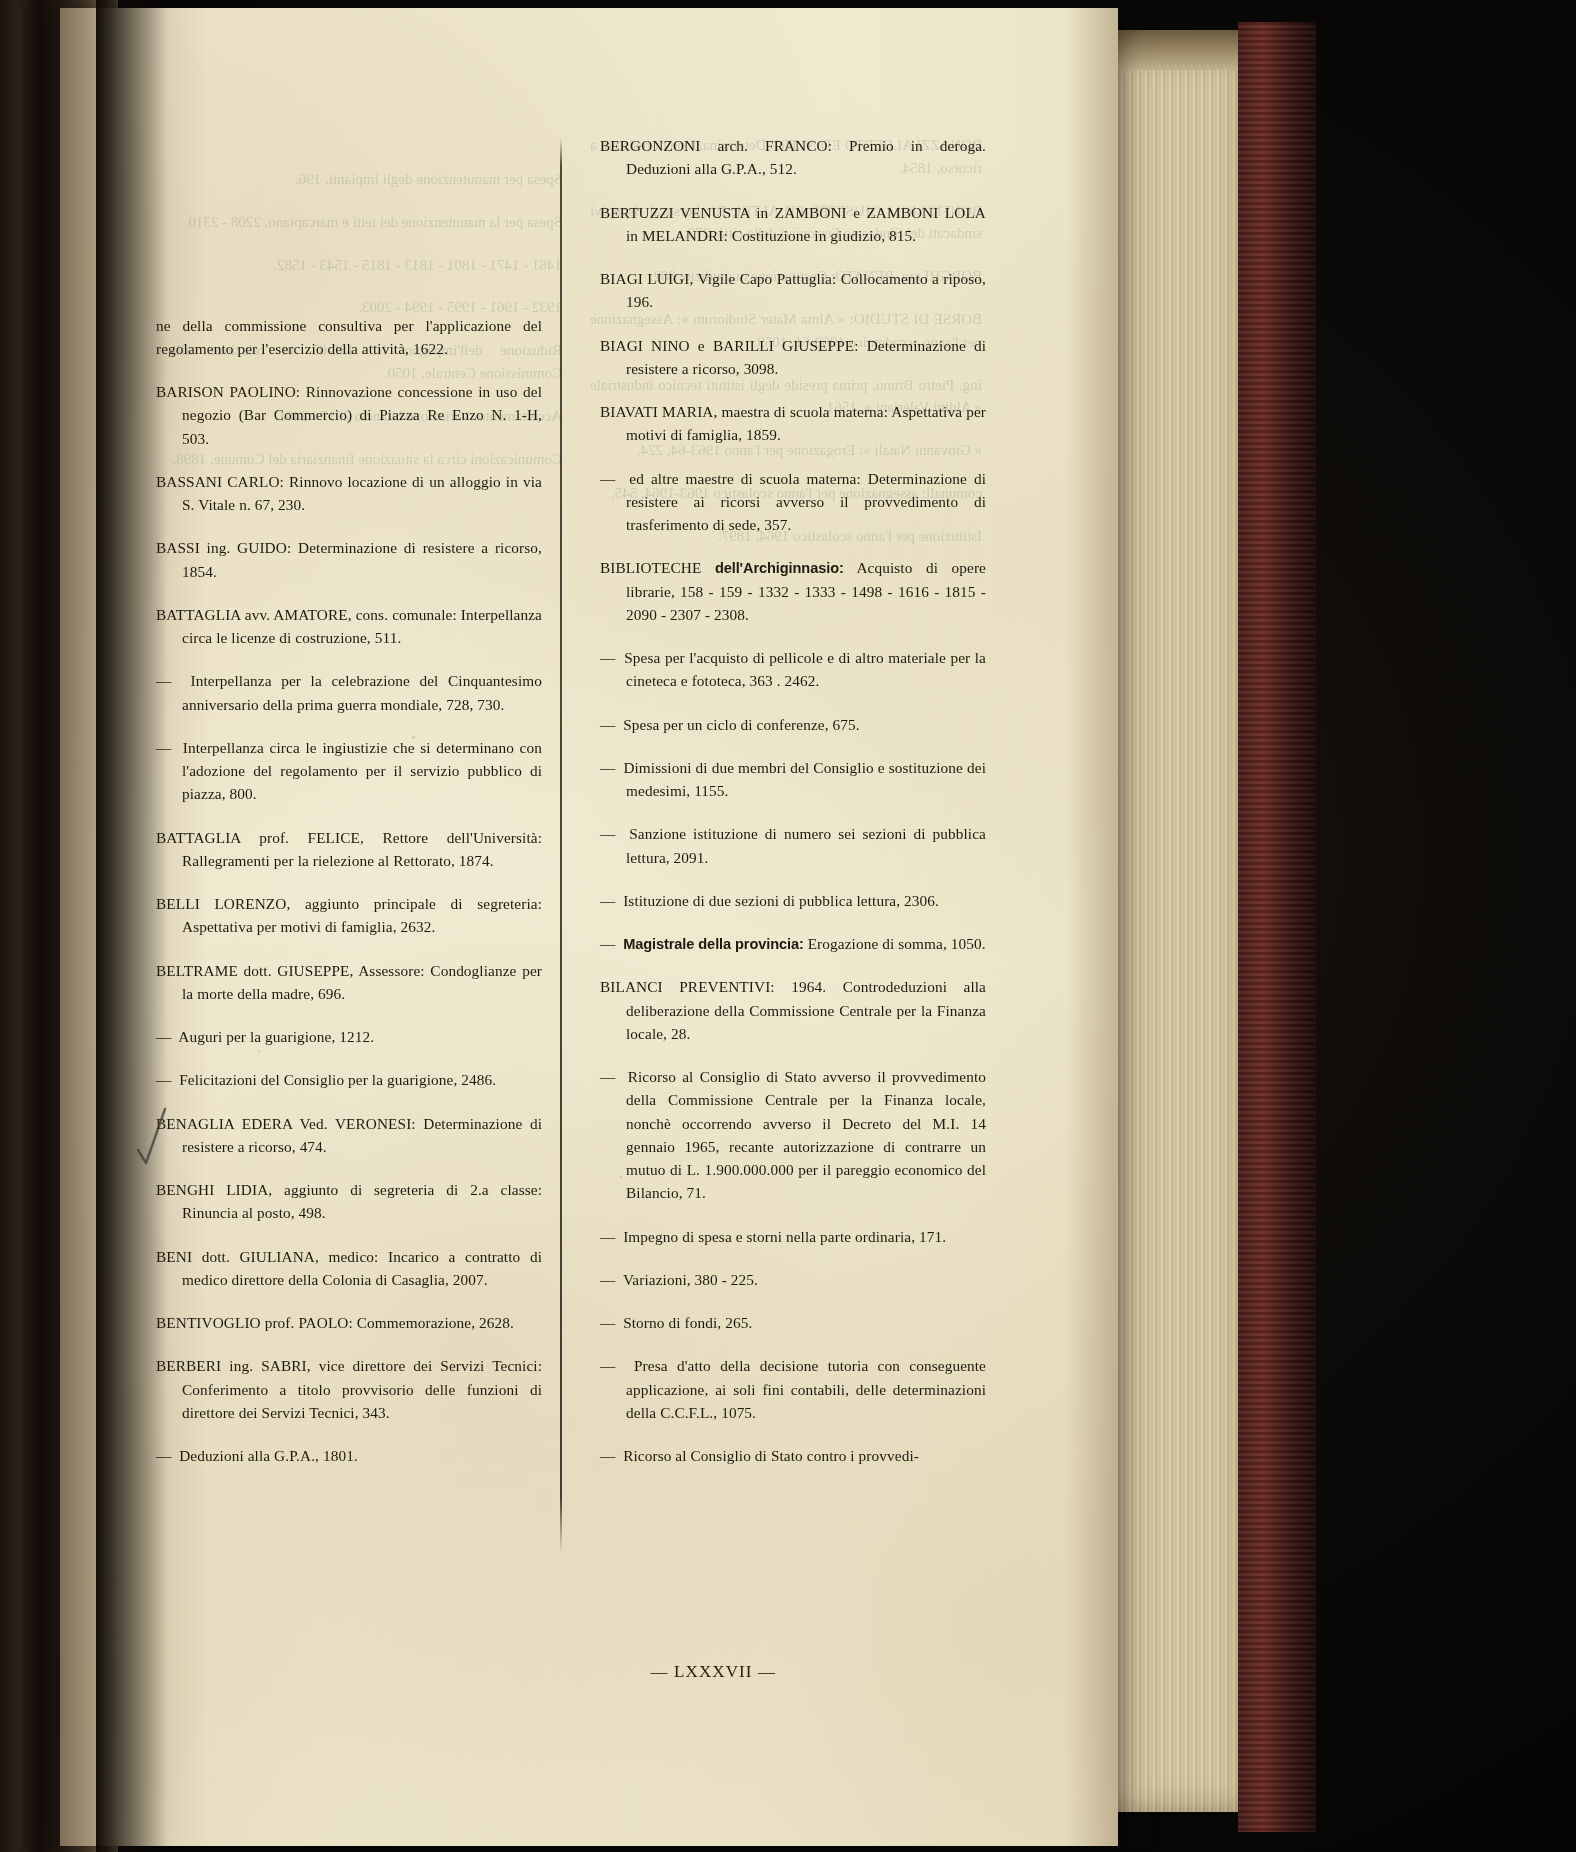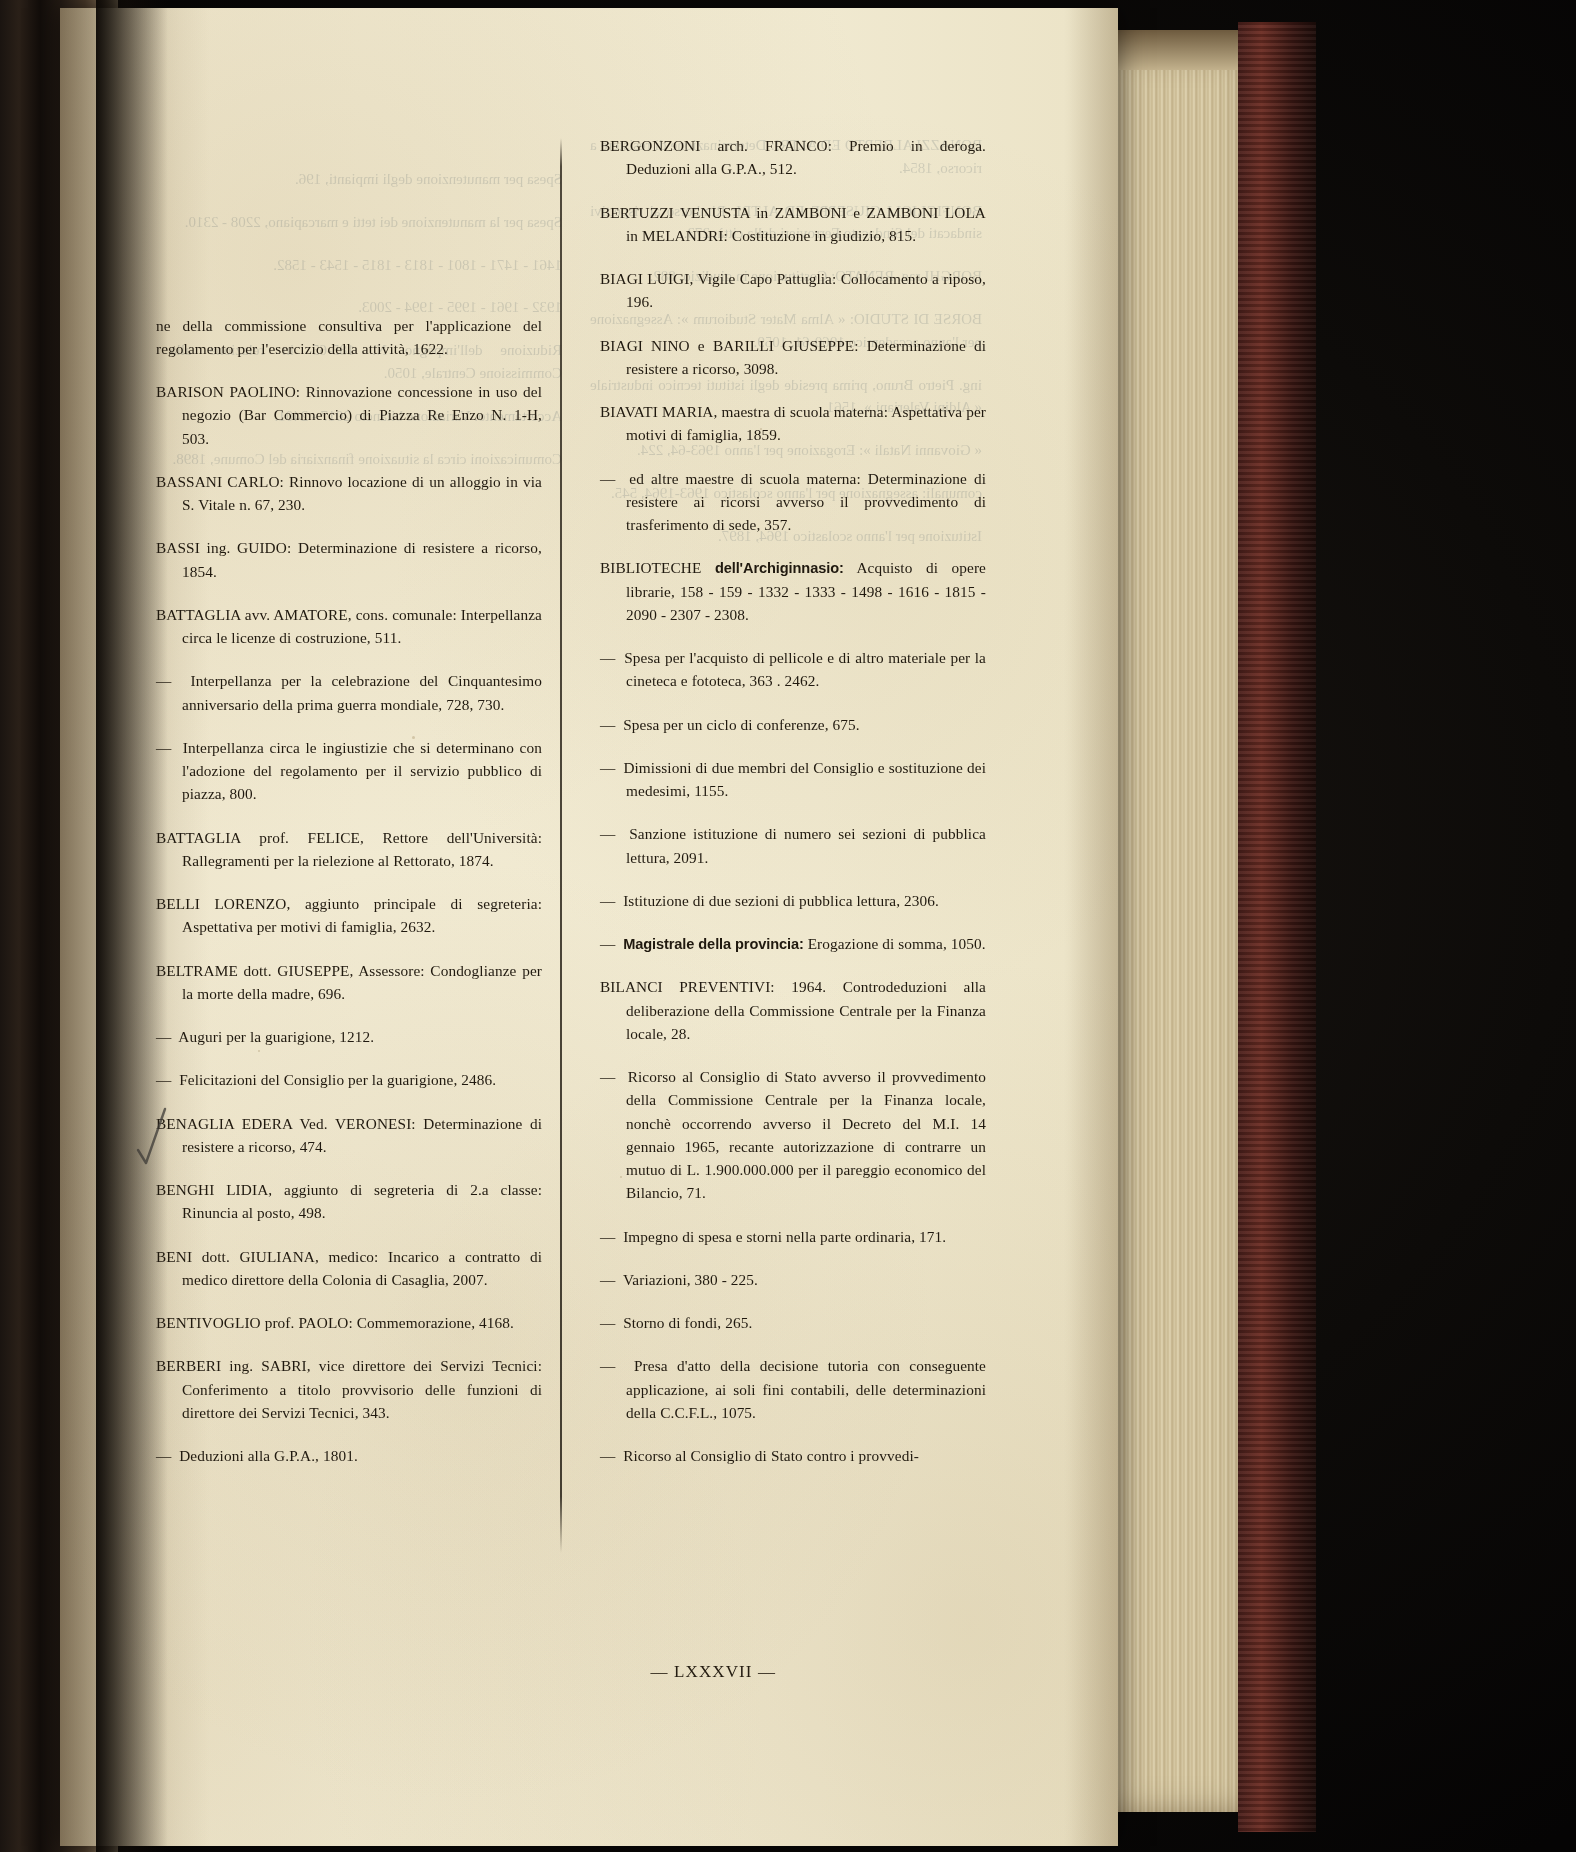--- a/index.html
+++ b/index.html
@@ -275,21 +275,21 @@
           <p class="entry dash"><span class="dashmark">—</span>&nbsp; <span>Interpellanza per la celebrazione del Cinquantesimo anniversario della prima guerra mondiale, 728, 730.</span></p>
           <p class="entry dash"><span class="dashmark">—</span>&nbsp; <span>Interpellanza circa le ingiustizie che si determinano con l'adozione del regolamento per il servizio pubblico di piazza, 800.</span></p>
           <p class="entry">BATTAGLIA prof. FELICE, Rettore dell'Università: Rallegramenti per la rielezione al Rettorato, 1874.</p>
           <p class="entry">BELLI LORENZO, aggiunto principale di segreteria: Aspettativa per motivi di famiglia, 2632.</p>
           <p class="entry">BELTRAME dott. GIUSEPPE, Assessore: Condoglianze per la morte della madre, 696.</p>
           <p class="entry dash"><span class="dashmark">—</span>&nbsp; <span>Auguri per la guarigione, 1212.</span></p>
           <p class="entry dash"><span class="dashmark">—</span>&nbsp; <span>Felicitazioni del Consiglio per la guarigione, 2486.</span></p>
           <p class="entry">BENAGLIA EDERA Ved. VERONESI: Determinazione di resistere a ricorso, 474.</p>
           <p class="entry">BENGHI LIDIA, aggiunto di segreteria di 2.a classe: Rinuncia al posto, 498.</p>
           <p class="entry">BENI dott. GIULIANA, medico: Incarico a contratto di medico direttore della Colonia di Casaglia, 2007.</p>
-          <p class="entry">BENTIVOGLIO prof. PAOLO: Commemorazione, 4168.</p>
+          <p class="entry">BENTIVOGLIO prof. PAOLO: Commemorazione, 2628.</p>
           <p class="entry">BERBERI ing. SABRI, vice direttore dei Servizi Tecnici: Conferimento a titolo provvisorio delle funzioni di direttore dei Servizi Tecnici, 343.</p>
           <p class="entry dash"><span class="dashmark">—</span>&nbsp; <span>Deduzioni alla G.P.A., 1801.</span></p>
         </div>
 
         <div class="col right">
           <p class="entry">BERGONZONI arch. FRANCO: Premio in deroga. Deduzioni alla G.P.A., 512.</p>
           <p class="entry">BERTUZZI VENUSTA in ZAMBONI e ZAMBONI LOLA in MELANDRI: Costituzione in giudizio, 815.</p>
           <p class="entry">BIAGI LUIGI, Vigile Capo Pattuglia: Collocamento a riposo, 196.</p>
           <p class="entry">BIAGI NINO e BARILLI GIUSEPPE: Determinazione di resistere a ricorso, 3098.</p>
           <p class="entry">BIAVATI MARIA, maestra di scuola materna: Aspettativa per motivi di famiglia, 1859.</p>

